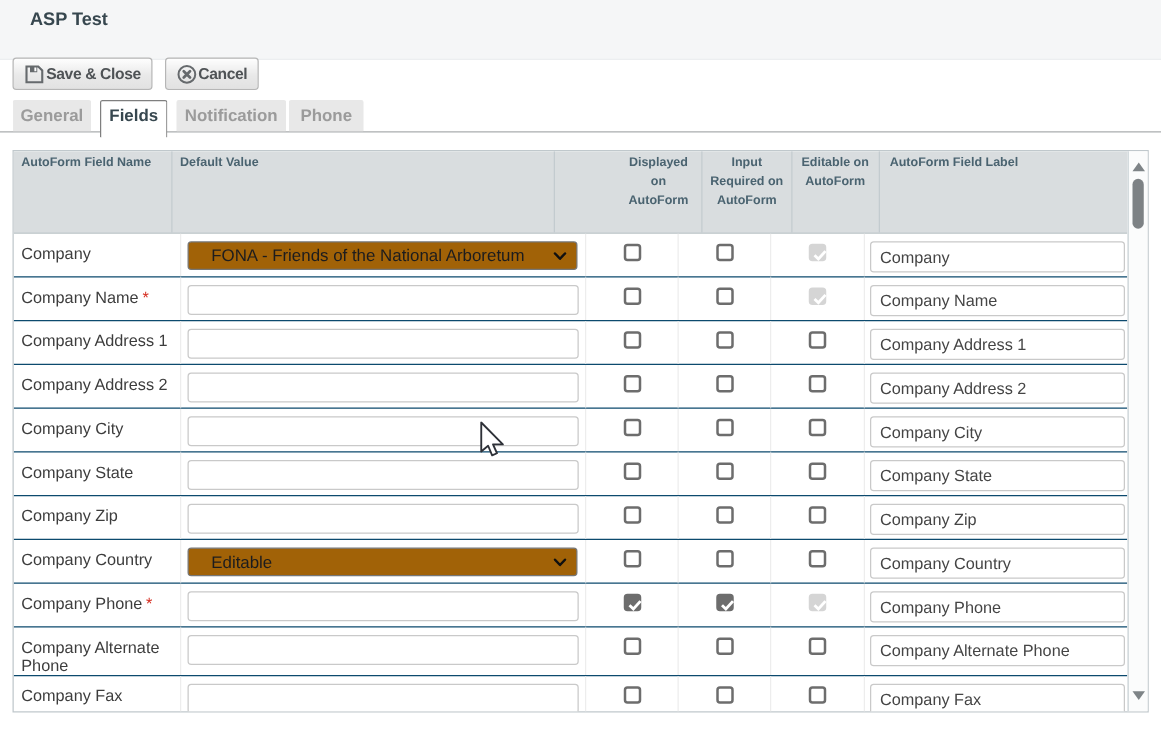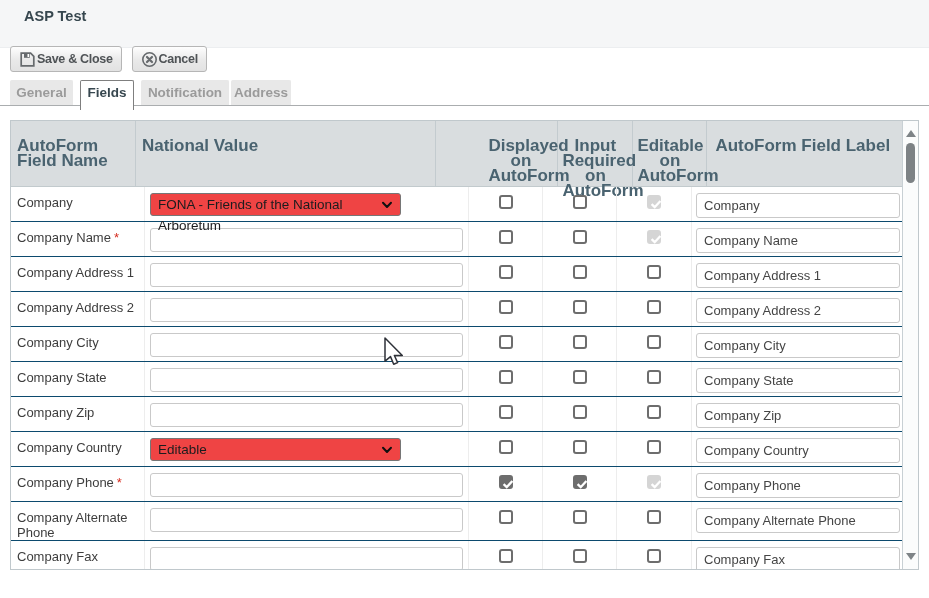--- a/index.html
+++ b/index.html
@@ -41,21 +41,21 @@
     border-bottom:7px solid #7e8487; }
   .arrow-down { position:absolute; left:3px; bottom:9px; width:0; height:0;
     border-left:5px solid transparent; border-right:5px solid transparent;
     border-top:7px solid #7e8487; }
   .thumb { position:absolute; left:3px; top:22px; width:9px; height:40px;
     border-radius:5px; background:#7d8285; }
   .gridinner { position:absolute; left:0; top:0; width:891px; height:448px;
     overflow:hidden; }
   .thead { display:flex; width:891px; height:66px; background:#d9dddf;
     border-bottom:1px solid #c2cacd; }
-  .th { font-size:17px; font-weight:bold; color:#4a6370; padding-top:17px;
+  .th { font-size:10px; font-weight:bold; color:#4a6370; padding-top:2px;
     border-right:1px solid #c3cbcf; line-height:15px; }
   .th:last-child { border-right:none; }
   .th.c1 { width:134px; padding-left:6px; padding-right:8px; }
   .th.c2 { width:324px; padding-left:6px; padding-right:8px; }
   .th.c3, .th.c4, .th.c5 { text-align:center; padding-left:4px; padding-right:4px; }
   .th.c3 { width:74px;margin-left:48px; } .th.c4 { width:74px; } .th.c5 { width:75px; }
   .th.c6 { width:210px; padding-left:8px; }
   .tbody { width:891px; }
   .tr { display:flex; width:891px; min-height:35px; border-bottom:1px solid #0c4a6e; }
   .td { border-right:1px solid #ededed; }
@@ -63,23 +63,23 @@
   .td.c1 { width:134px; padding:8px 6px 0 6px; font-size:13px; color:#3d3d3d;
     line-height:15px; }
   .td.c1 .req { color:#d52b1e; margin-left:3px; }
   .td.c2 { width:324px; padding:6px 0 3px 5px; }
   .td.c3 { width:74px; } .td.c4 { width:74px; } .td.c5 { width:75px; }
   .td.c3, .td.c4, .td.c5 { display:flex; justify-content:center;
     align-items:flex-start; padding-top:8px; }
   .td.c6 { width:210px; padding:6px 0 3px 4px; }
   .tinput { width:313px; height:24px; border:1px solid #c9c9c9; border-radius:3px;
     background:#fff; }
-  .tselect { position:relative; width:251px; height:23px; border:1px solid #767676;
-    border-radius:3px; background:#ef4444; font-size:13.5px; color:#1c1c1e;
-    line-height:21px; padding-left:7px; }
+  .tselect { position:relative; width:312px; height:23px; border:1px solid #767676;
+    border-radius:3px; background:#a16207; font-size:13.5px; color:#1c1c1e;
+    line-height:21px; padding-left:18px; }
   .tselect .chev { position:absolute; right:7px; top:5px; }
   .linput { width:204px; height:25px; border:1px solid #c9c9c9; border-radius:3px;
     background:#fff; font-size:13px; color:#454545; line-height:23px;
     padding-left:7px; }
   .cb { width:14px; height:14px; border:2px solid #6d6d6d; border-radius:3px;
     background:#fff; position:relative; }
   .cb.checked { background:#6d6d6d; }
   .cb.checked.disabled { background:#d5d5d5; border-color:#d5d5d5; }
   .cb svg { position:absolute; left:-1px; top:-1px; }
   
@@ -109,28 +109,28 @@
   </svg>
   <span>Cancel</span>
 </button>
 </div>
 
 <div class="tabline"></div>
 <div class="tabs">
   <div class="tab" id="tab-general">General</div>
   <div class="tab active" id="tab-fields">Fields</div>
   <div class="tab" id="tab-notification">Notification</div>
-  <div class="tab" id="tab-source">Address</div>
+  <div class="tab" id="tab-source">Phone</div>
 </div>
 
 <div class="grid">
   <div class="gridinner">
     <div class="thead">
       <div class="th c1">AutoForm Field Name</div>
-      <div class="th c2">National Value</div>
+      <div class="th c2">Default Value</div>
       <div class="th c3">Displayed on AutoForm</div>
       <div class="th c5">Input Required on AutoForm</div>
       <div class="th c4">Editable on AutoForm</div>
       <div class="th c6">AutoForm Field Label</div>
     </div>
     <div class="tbody">
         <div class="tr">
           <div class="td c1">Company</div>
           <div class="td c2">
             <div class="tselect" role="combobox"><span>FONA - Friends of the National Arboretum</span><svg class="chev" width="12" height="12" viewBox="0 0 12 12">

